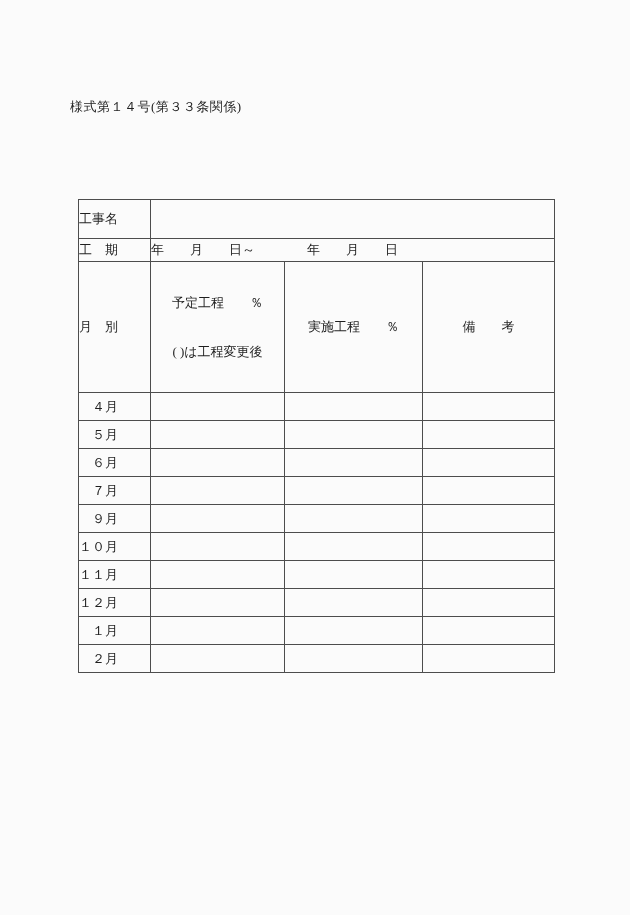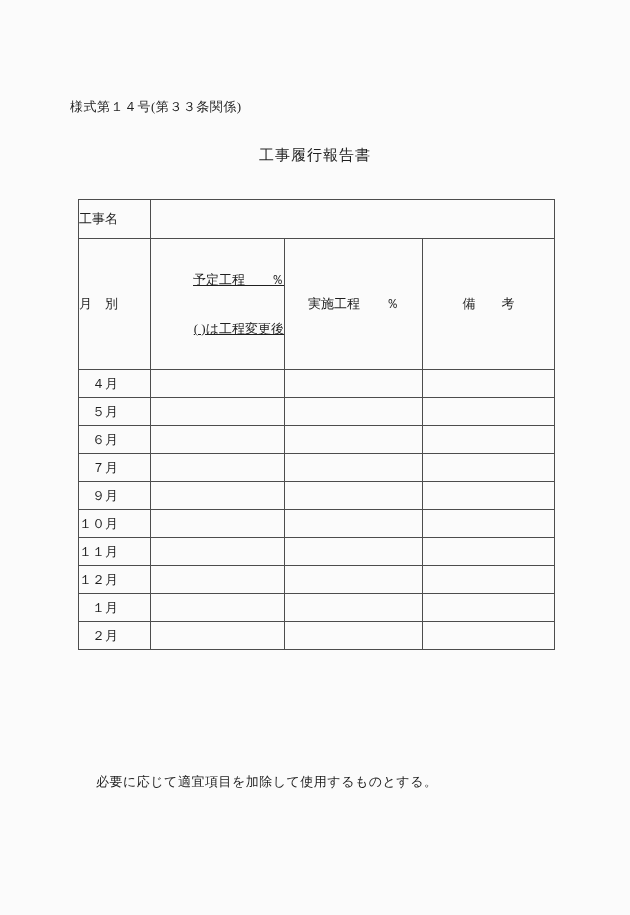--- a/index.html
+++ b/index.html
@@ -47,47 +47,50 @@
     tr.h-head td { height: 36px; }
     tr.h-month td { height: 28px; }
     tr.h-note td { height: 91px; }
 
     td.label { padding-left: 10px; text-align: left; }
     td.label-top { padding-left: 10px; text-align: left; vertical-align: top; padding-top: 7px; }
     td.value-left { padding-left: 86px; text-align: left; }
     td.center { text-align: center; }
     td.month-cell { padding-left: 3px; text-align: left; }
     td.note-cell { vertical-align: top; text-align: left; padding: 3px 6px; }
-    .hdr-line { text-align: right; line-height: 17px; text-decoration: underline; }
+    .hdr-line { text-align: center; line-height: 17px; }
 
     .footer-note {
       position: absolute; left: 96px; top: 773px;
       font-size: 13px; letter-spacing: 0.5px; white-space: pre;
     }
   </style>
 </head>
 <body>
 
 <div class="page">
 
   <div class="form-number">様式第１４号(第３３条関係)</div>
 
-  <div class="doc-title">工事履行報告書</div>
 
   <table class="report">
     <colgroup>
       <col class="c1">
         <col class="c2">
         <col class="c3">
         <col class="c4">
     </colgroup>
     <tbody>
       <tr class="h-name">
         <td class="label-top">工事名</td>
         <td colspan="3"></td>
+      </tr>
+      <tr class="h-line">
+        <td class="label">工　期</td>
+        <td colspan="3" class="value-left">年　　月　　日～　　　　年　　月　　日</td>
       </tr>
       <tr class="h-head">
         <td class="label">月　別</td>
         <td>
           <div class="hdr-line">予定工程　　％</div>
           <div class="hdr-line">( )は工程変更後</div>
         </td>
         <td class="center">実施工程　　％</td>
         <td class="center">備　　考</td>
       </tr>
@@ -149,15 +152,14 @@
       <tr class="h-month">
         <td class="month-cell">　２月</td>
         <td></td>
         <td></td>
         <td></td>
       </tr>
 
     </tbody>
   </table>
 
-  <div class="footer-note">必要に応じて適宜項目を加除して使用するものとする。</div>
 
 </div>
 
 </body></html>

